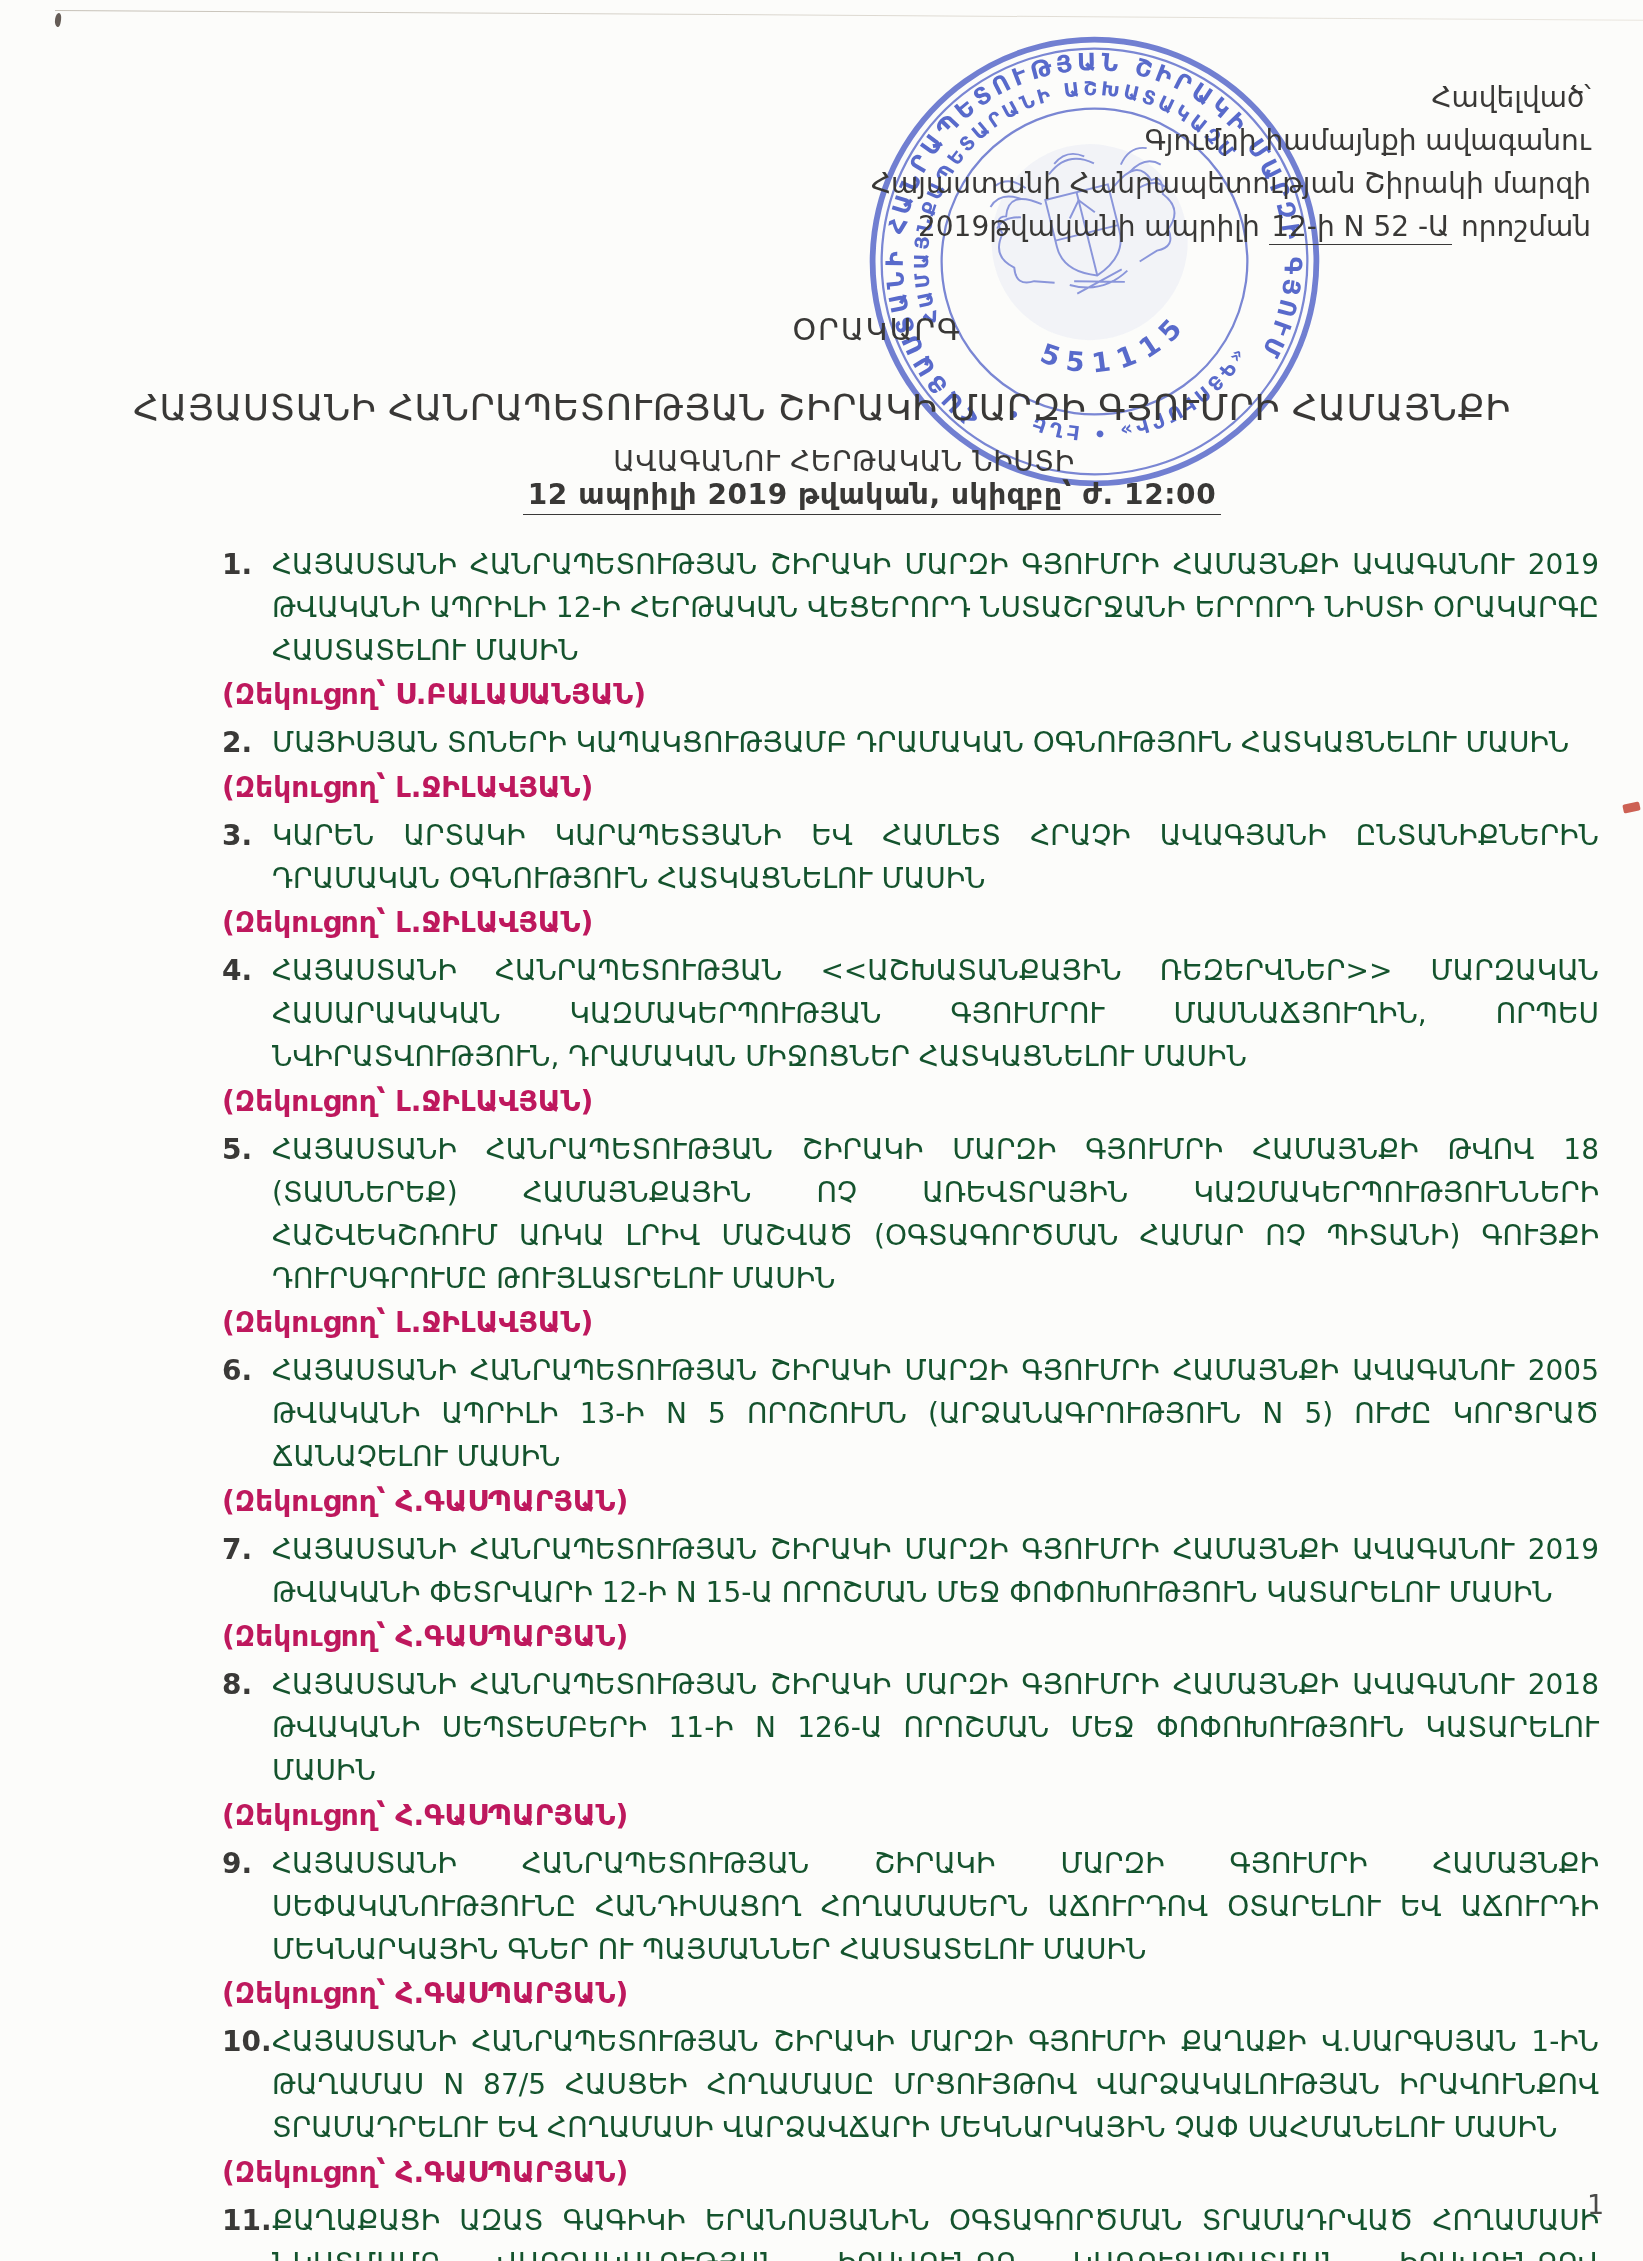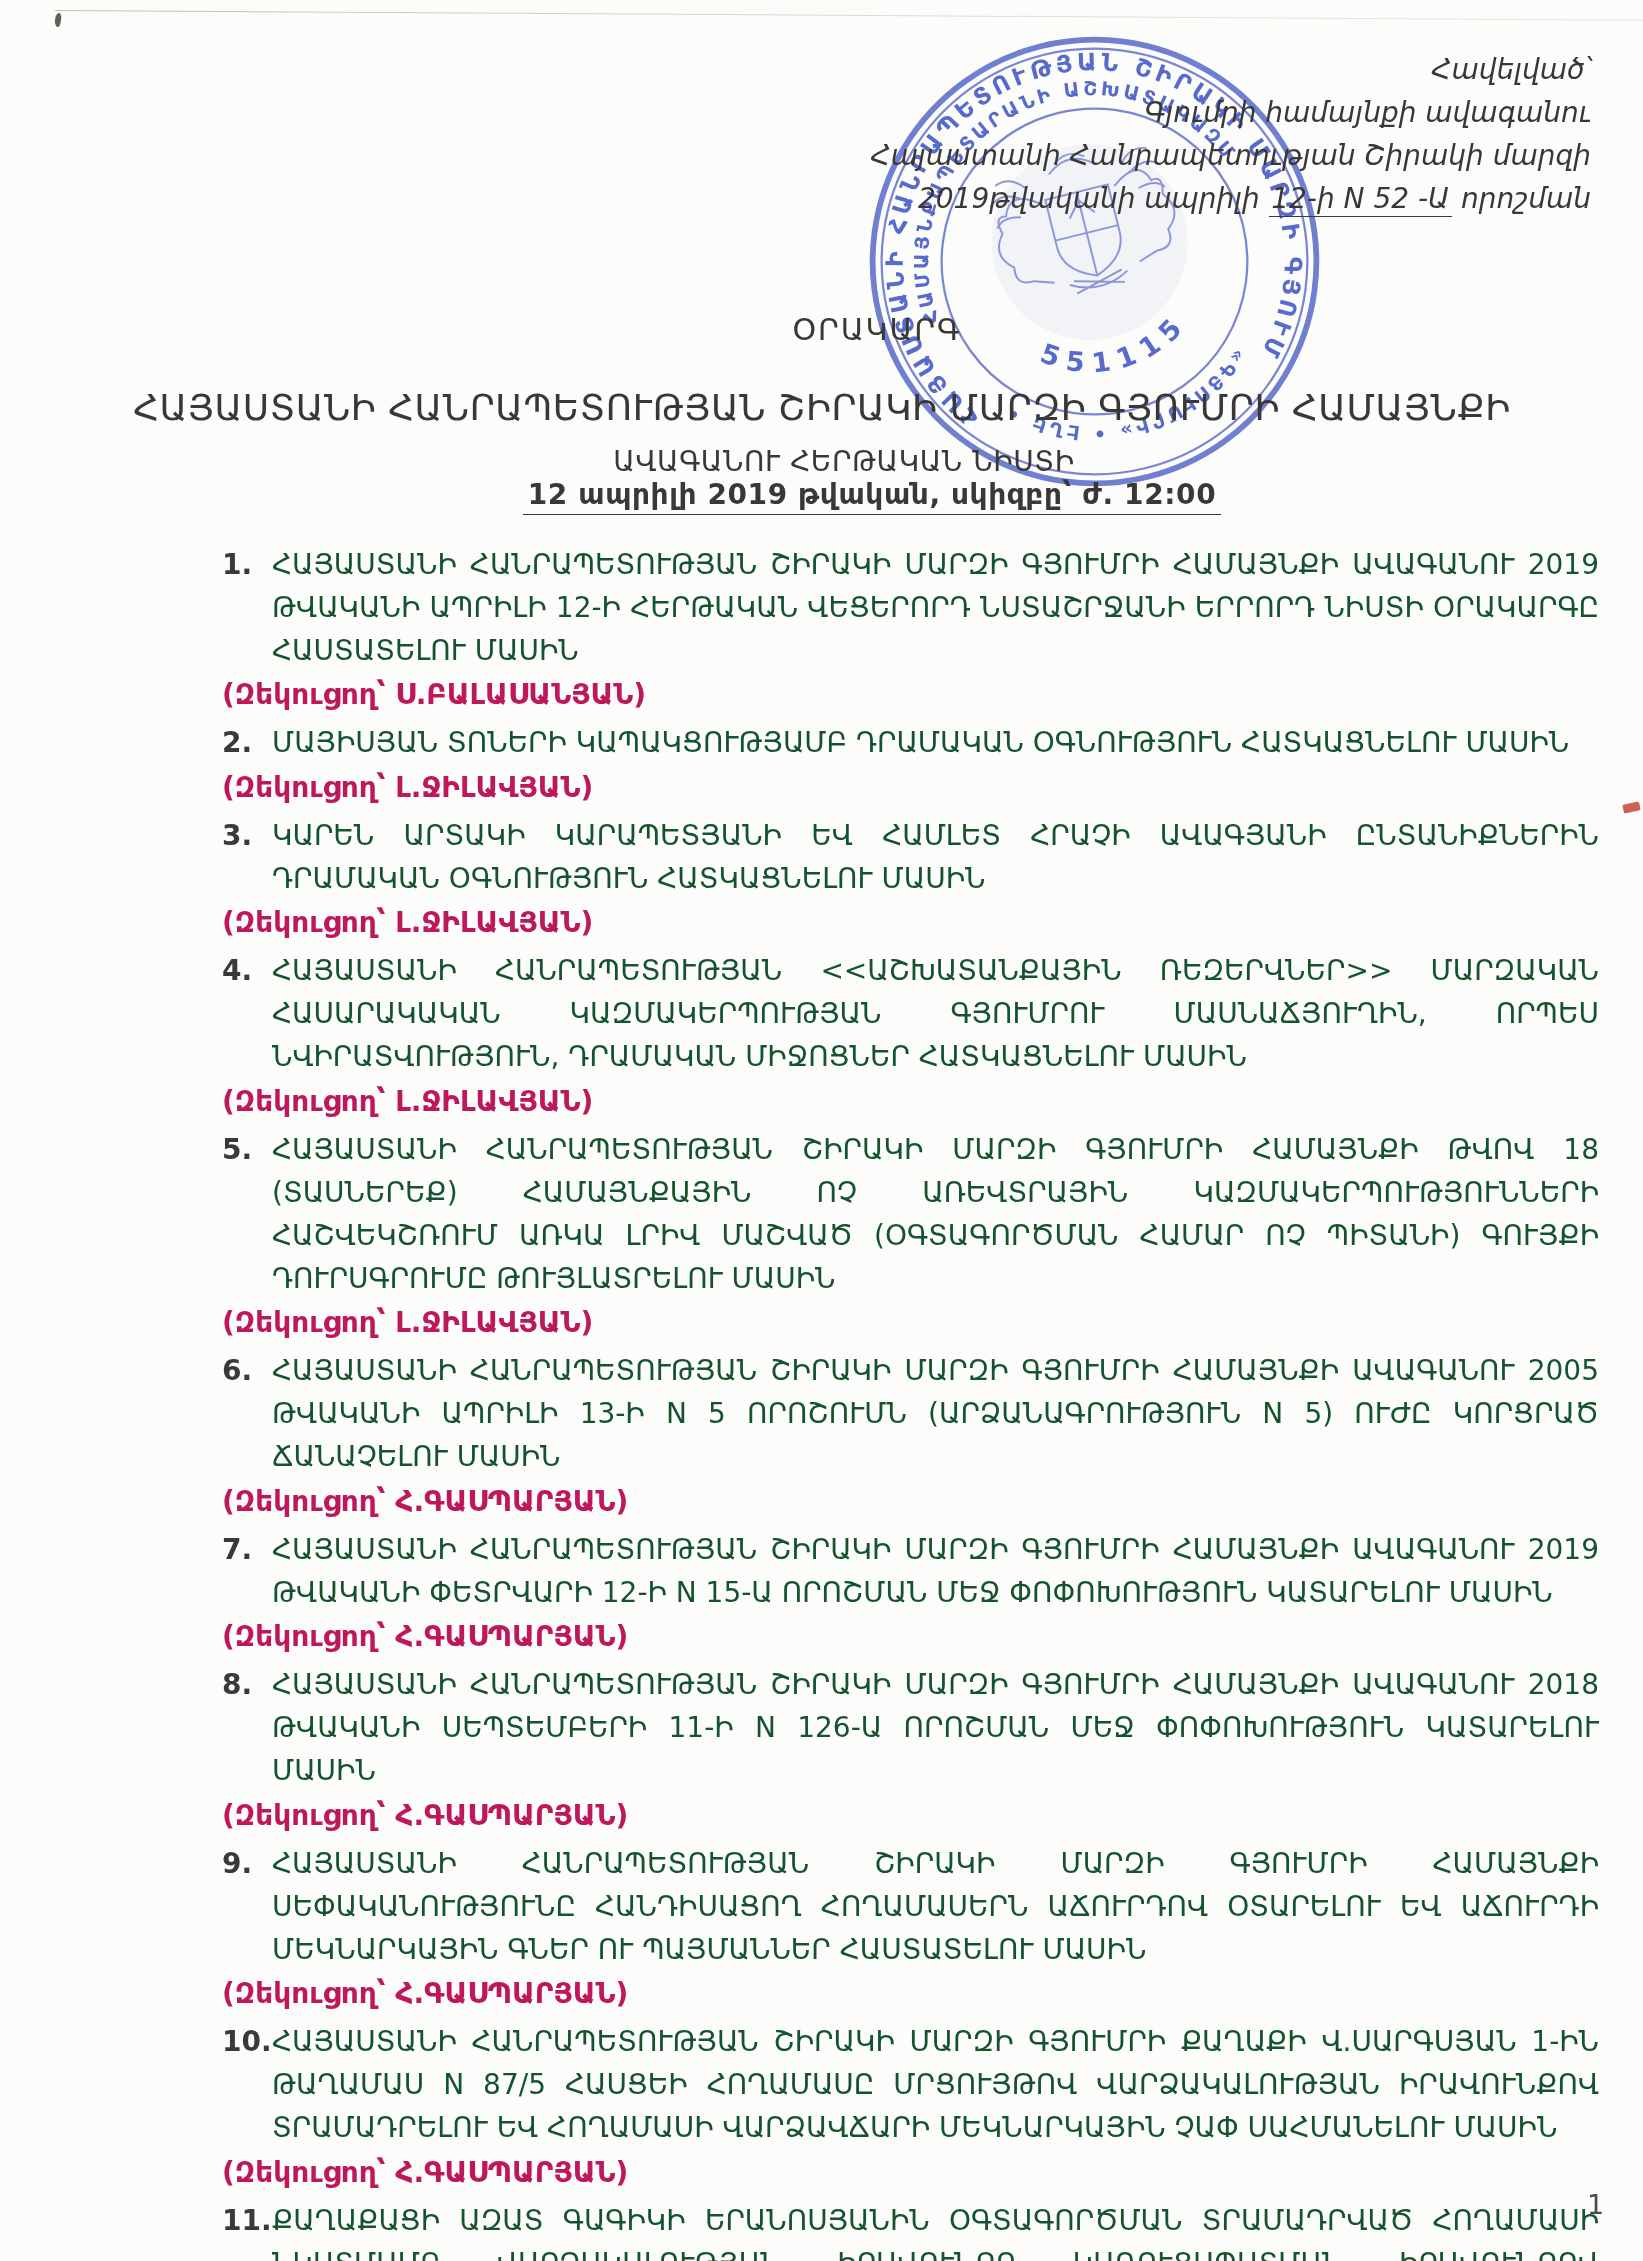--- a/index.html
+++ b/index.html
@@ -13,22 +13,22 @@
   
   .scan-hairline { position:absolute; left:55px; top:10.3px; width:1589px; height:1.3px;
     background:linear-gradient(to right,#b3aca0,#d8d3c9 60%,#e3ded5);
     transform:rotate(0.35deg); transform-origin:left center; opacity:.75; }
   .scan-speck { position:absolute; left:55px; top:13px; width:6.4px; height:14px;
     background:#4a4038; border-radius:50% 50% 40% 60%; transform:rotate(9deg); opacity:.85; }
   .scan-red-dash { position:absolute; left:1623px; top:803px; width:17px; height:9px;
     background:#c0392b; border-radius:1.9px; transform:rotate(-12deg); opacity:.8; }
 
   
-  .annotation { position:absolute; top:48px; right:53px; text-align:right;
-    font-size:28px; line-height:43px; color:#393836; z-index:2;font-style:italic; }
+  .annotation { position:absolute; top:76px; right:53px; text-align:right;
+    font-size:28px; line-height:43px; color:#393836; z-index:2; }
   .annotation .underl { border-bottom:1.9px solid #3a3938; padding:0 2.6px 0.6px 2.6px; }
 
   
   .title-block { position:absolute; top:312px; left:0; width:100%; text-align:center;
     color:#393836; z-index:2; }
   .agenda-label { display:inline-block; font-size:30px; letter-spacing:1.9px;
     transform:translateX(55px); }
   .title-line1 { margin-top:40px; font-size:36px; letter-spacing:0.6px; }
   .title-line2 { margin-top:17px; font-size:28px; letter-spacing:0.6px;margin-left:44px; }
   .date-wrap { }

